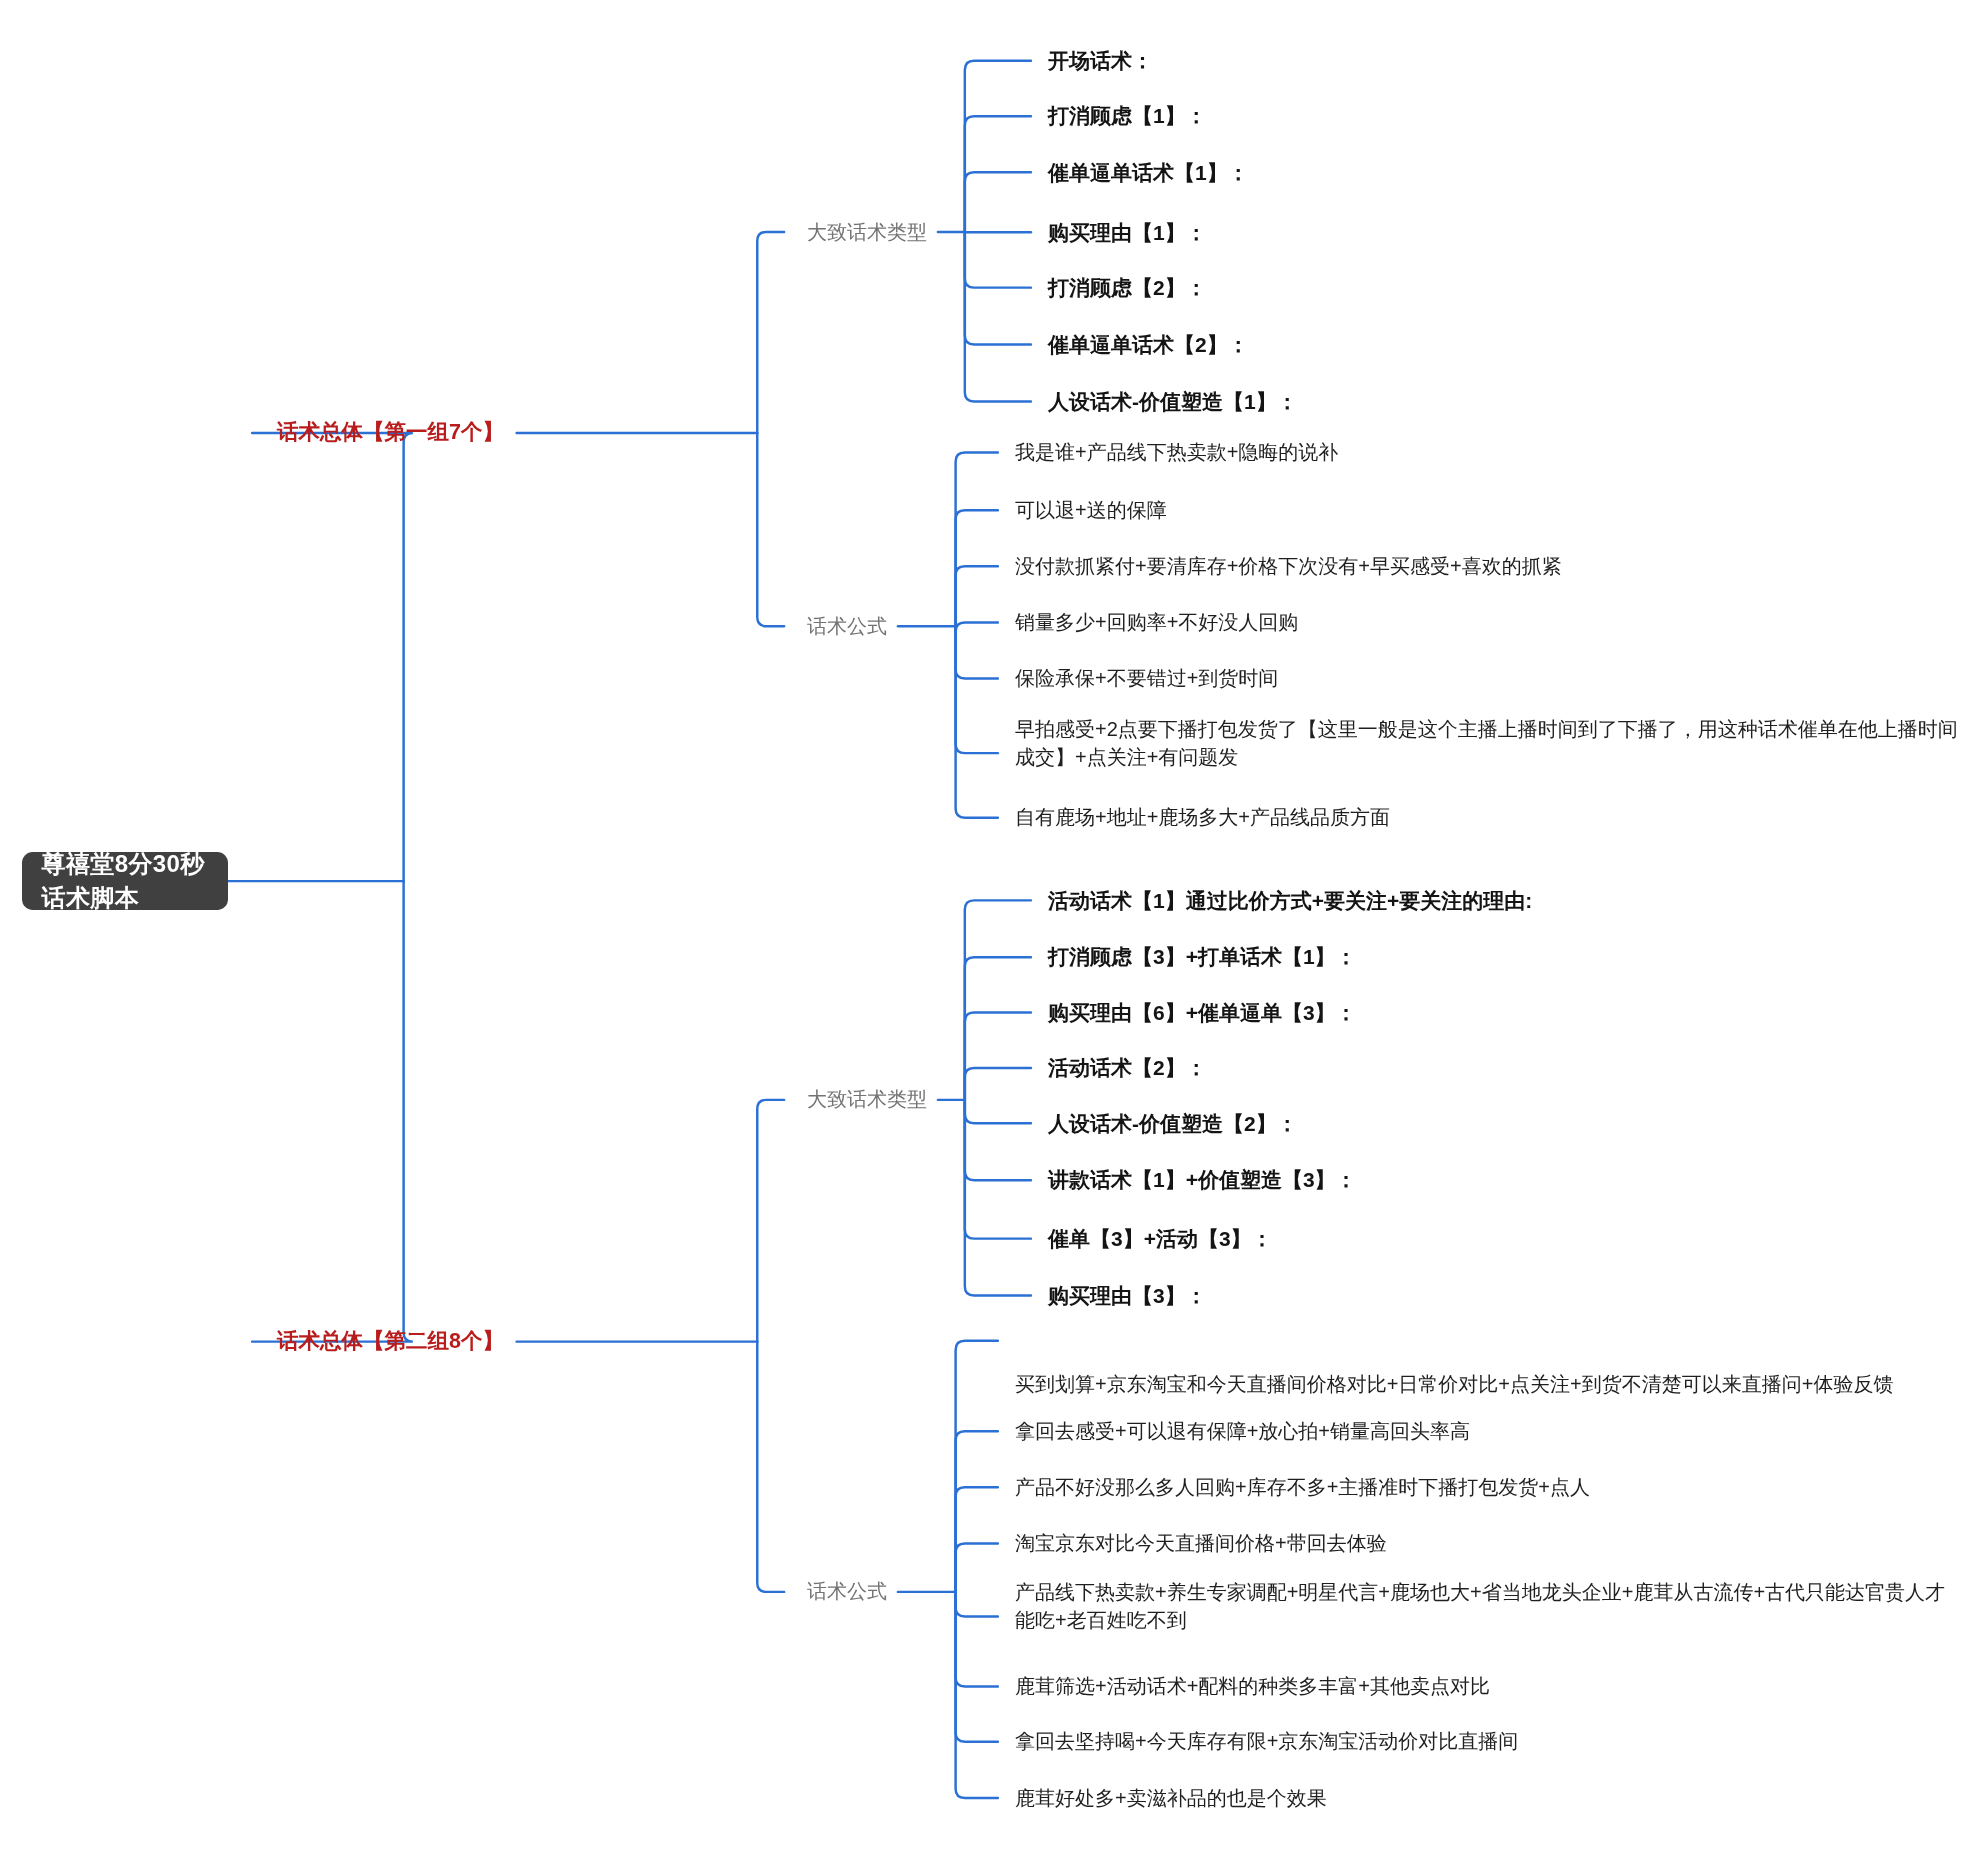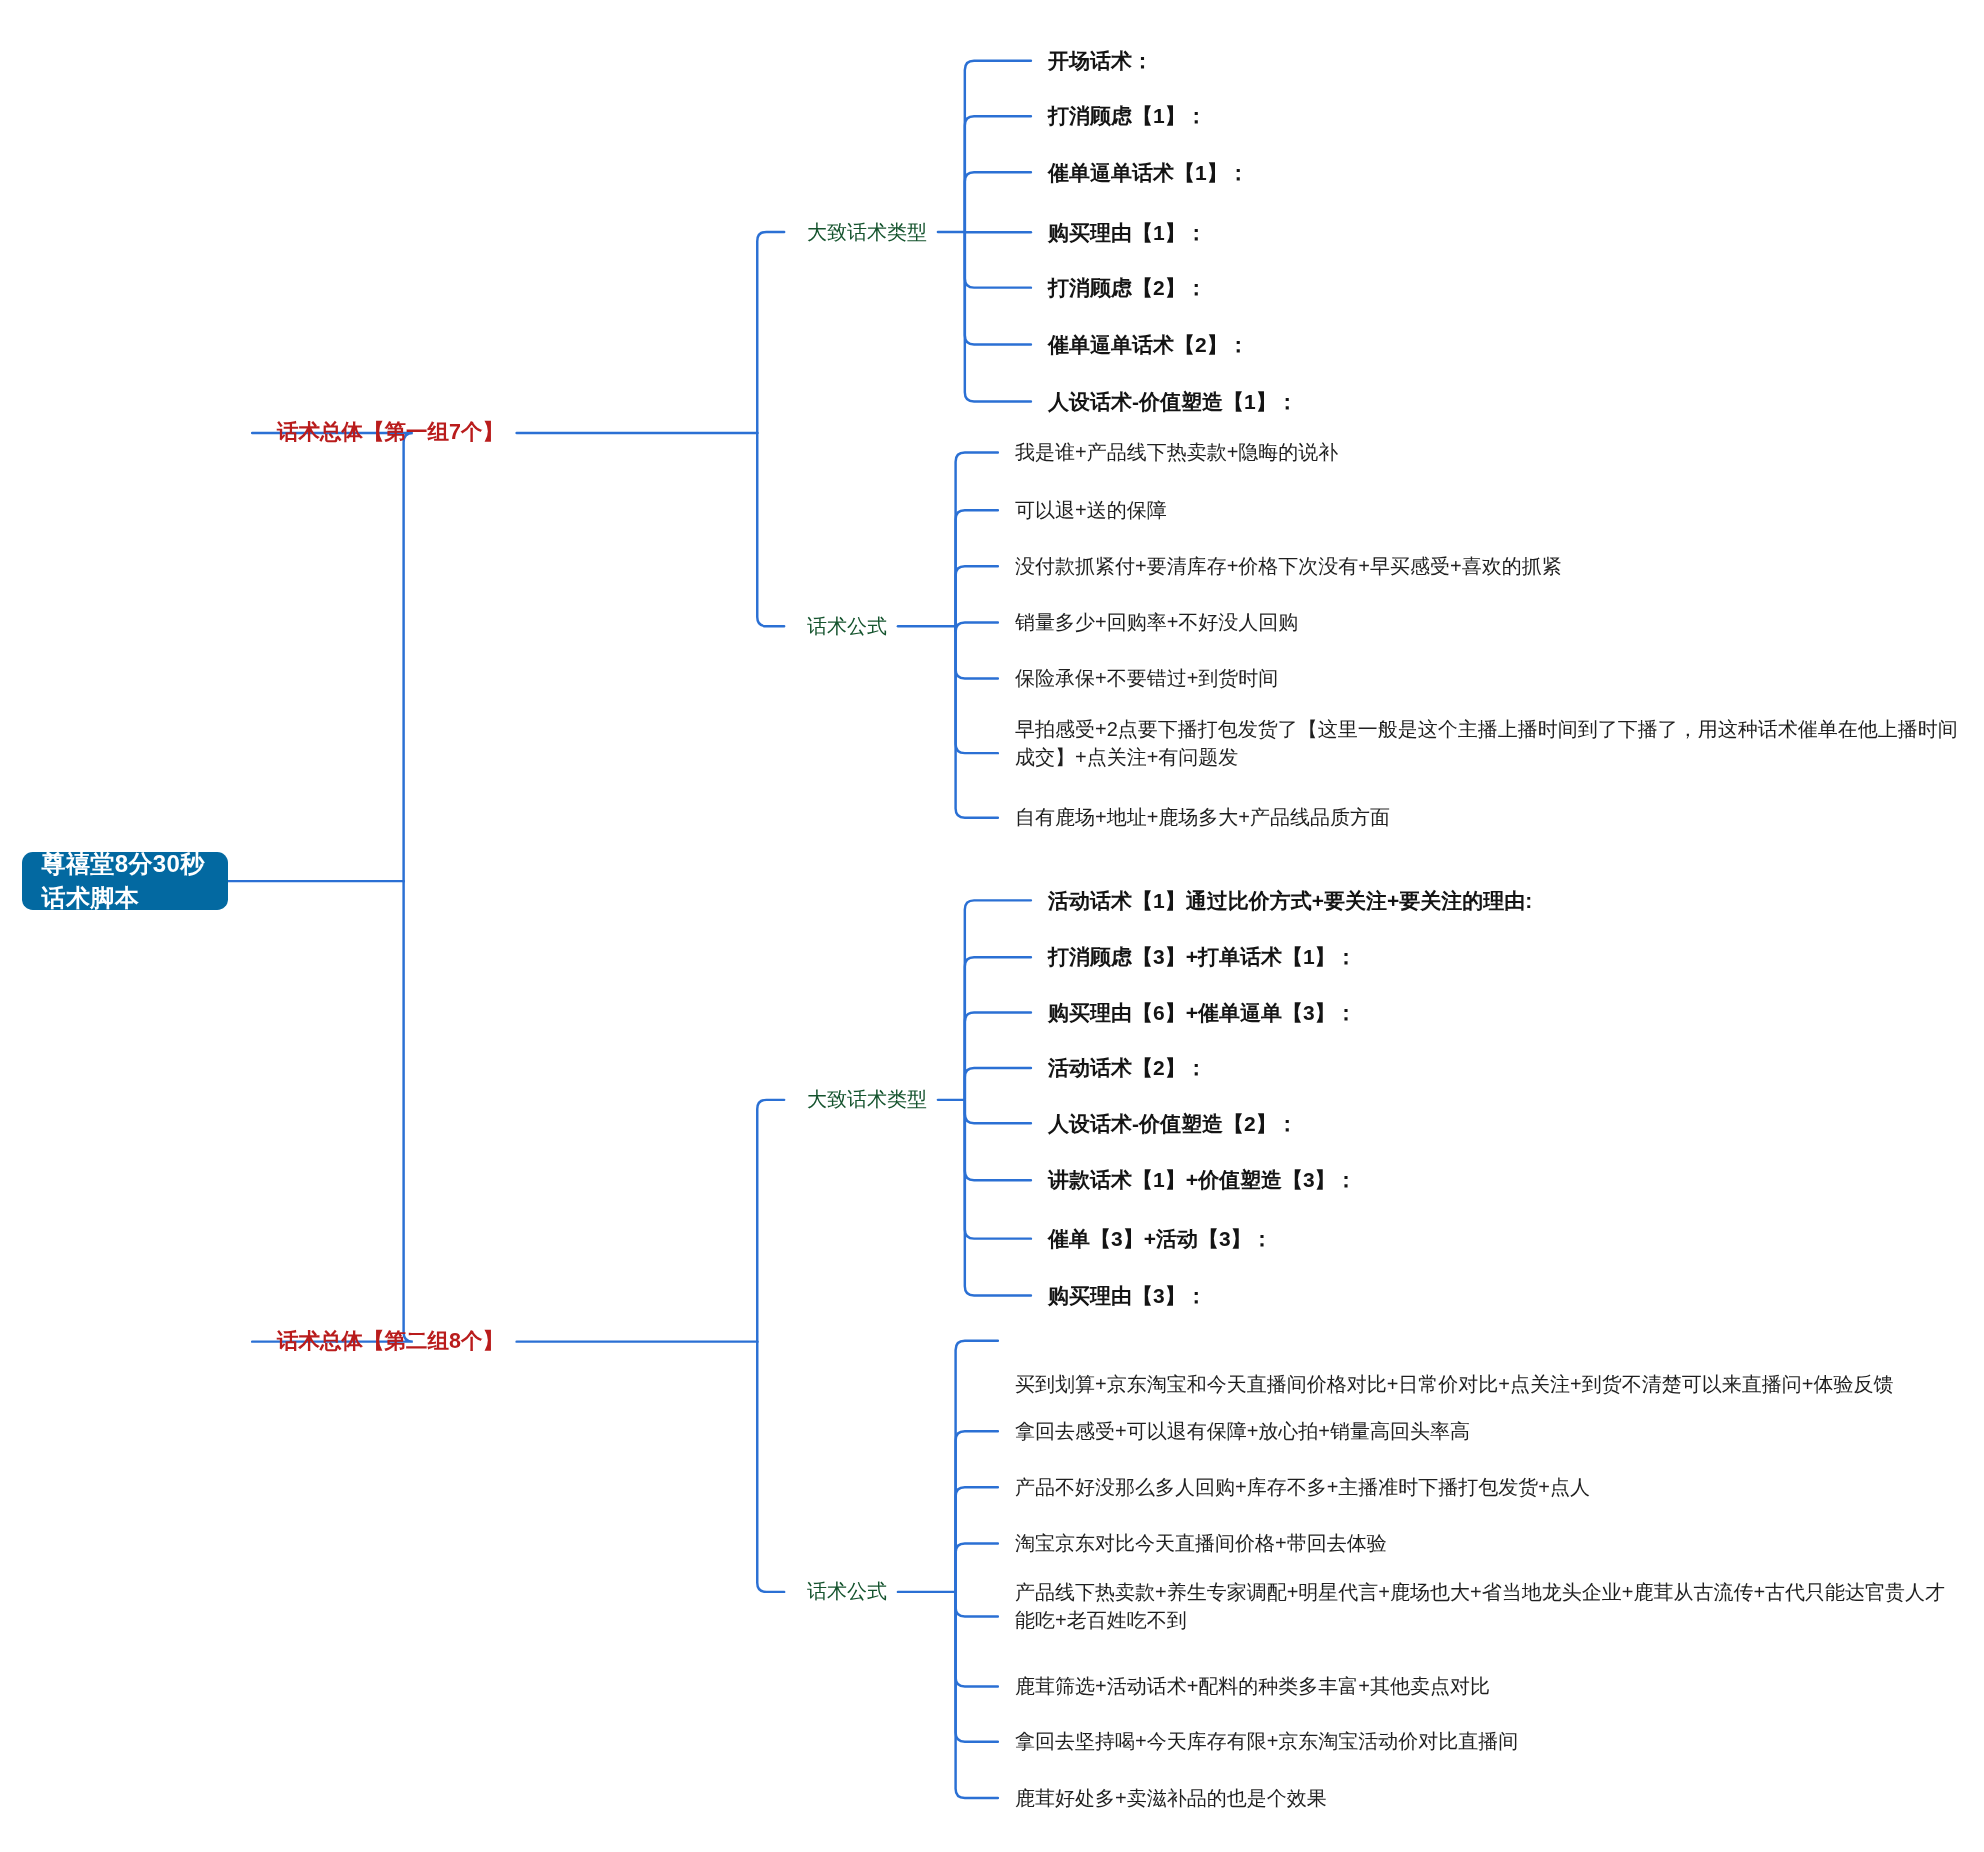--- a/index.html
+++ b/index.html
@@ -24,21 +24,21 @@
     pointer-events: none;
   }
   .node {
     position: absolute;
     color: #1f1f1f;
     line-height: 1.42;
     white-space: pre-wrap;
   }
   
   .root-node {
-    background: #0369a1;
+    background: #404040;
     color: #ffffff;
     font-weight: bold;
     font-size: 24px;
     border-radius: 10.8px;
     padding: 17px 20px;
     box-sizing: border-box;
     display: flex;
     align-items: center;
     justify-content: center;
     letter-spacing: 0.4px;
@@ -47,21 +47,21 @@
   .branch-node {
     font-size: 21.5px;
     font-weight: bold;
     color: #b91c1c;
     white-space: nowrap;
   }
   
   .category-node {
     font-size: 20px;
     font-weight: normal;
-    color: #14532d;
+    color: #737373;
     white-space: nowrap;
   }
   
   .type-node {
     font-size: 21px;
     font-weight: bold;
     color: #141414;
     white-space: nowrap;
   }
   

